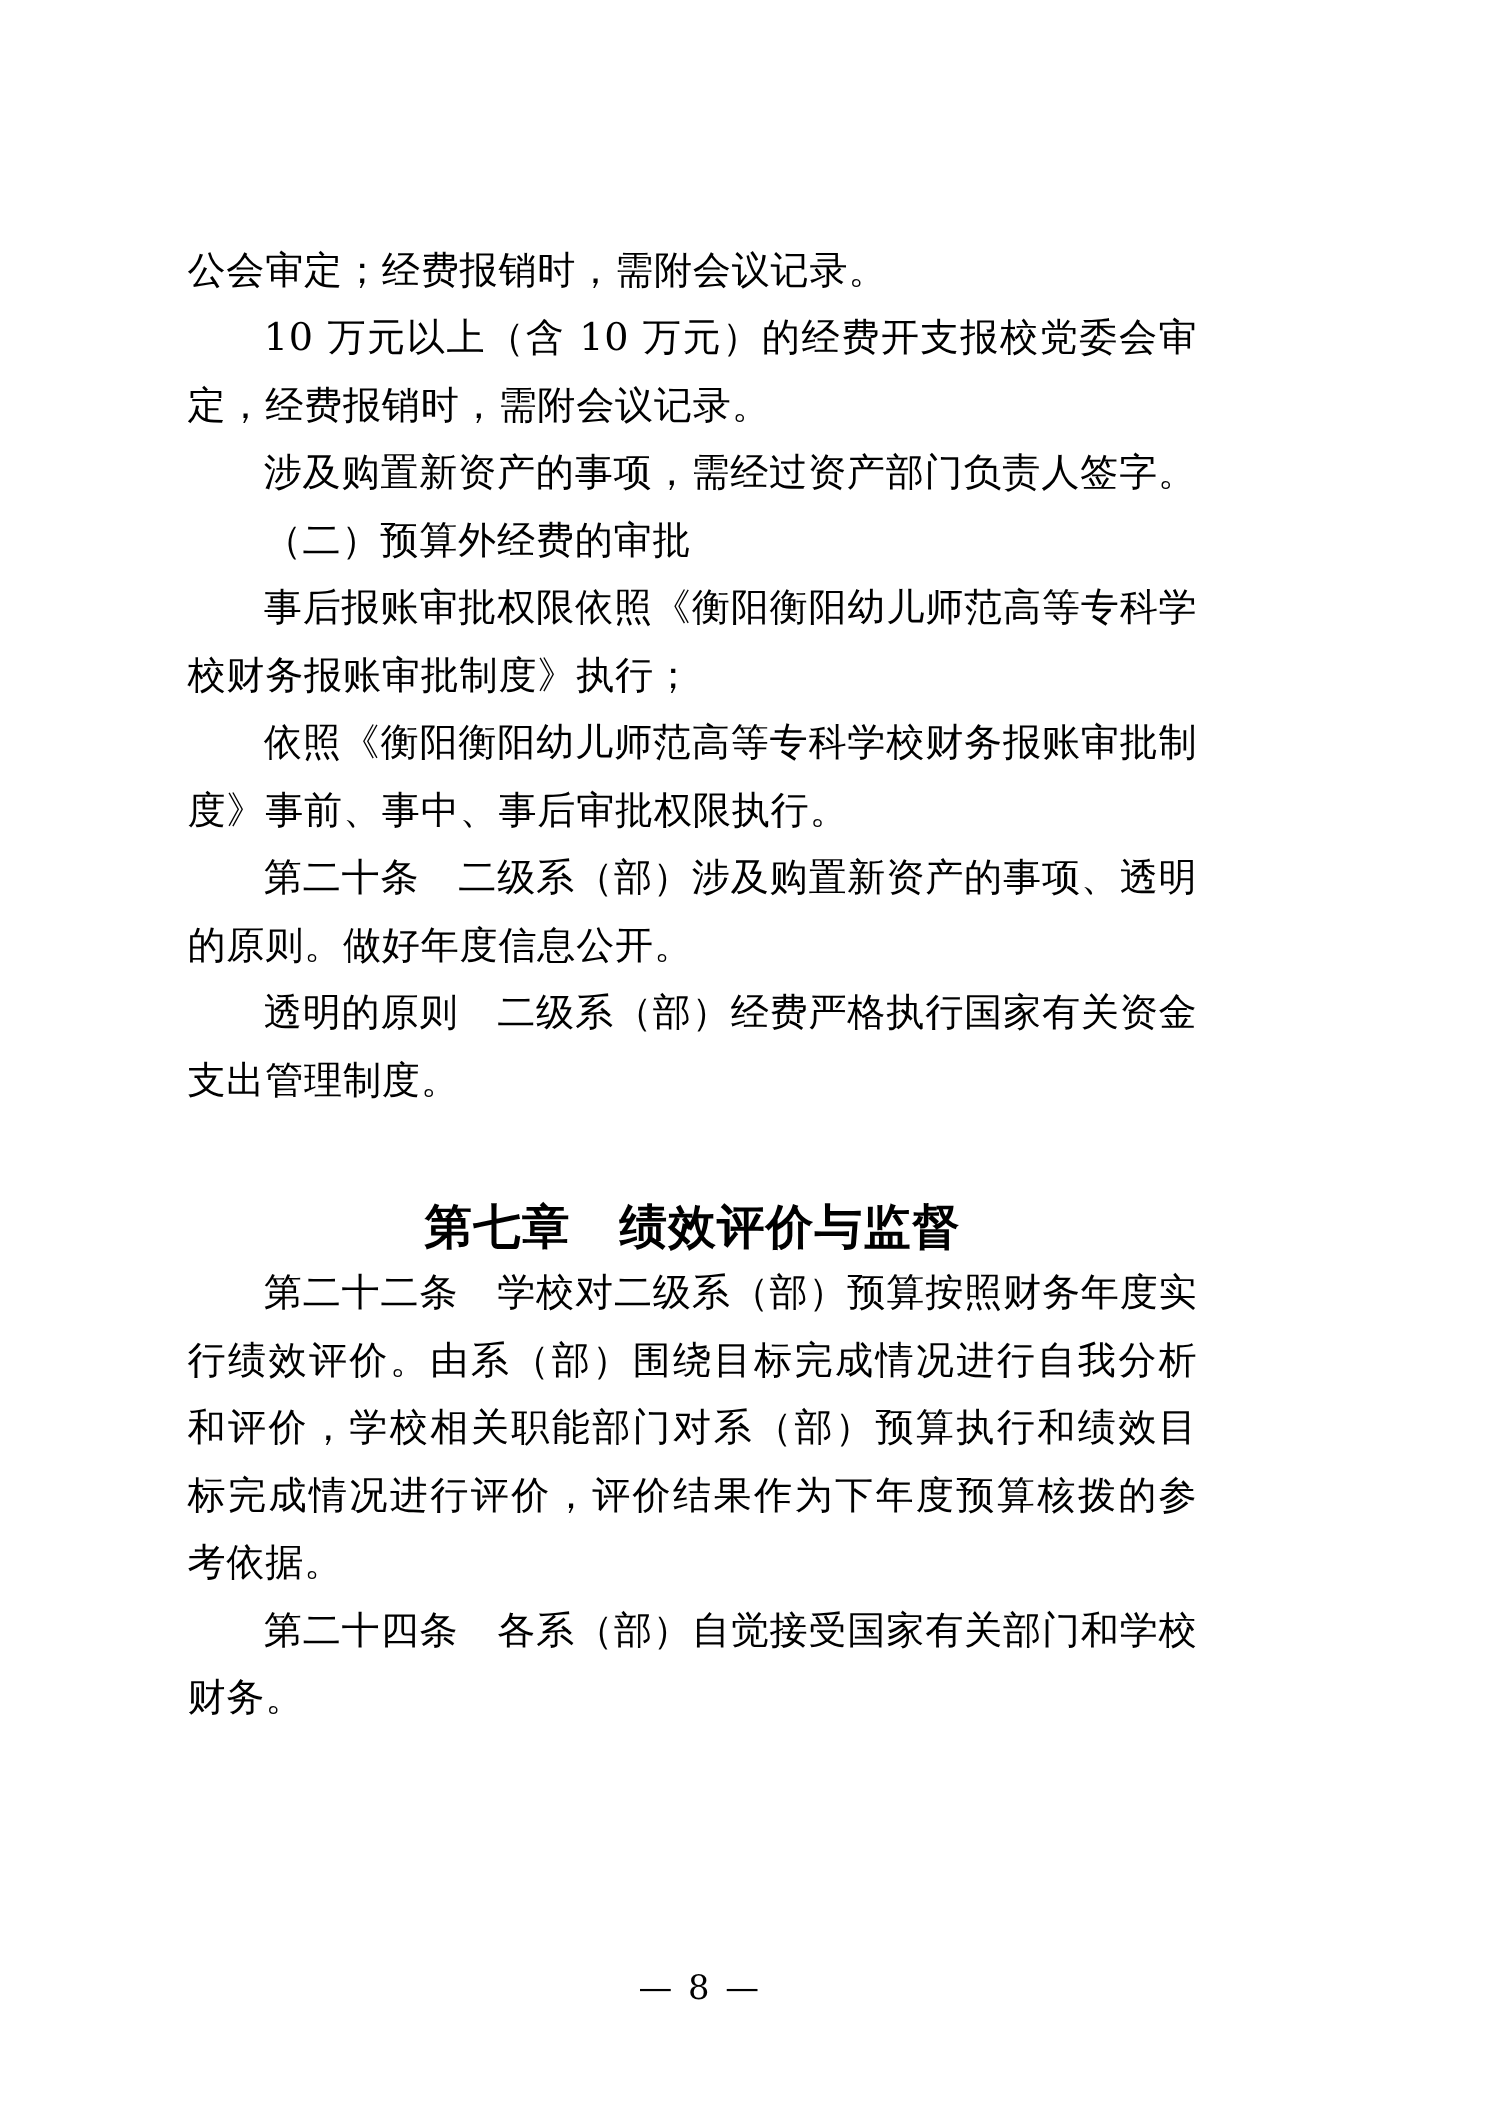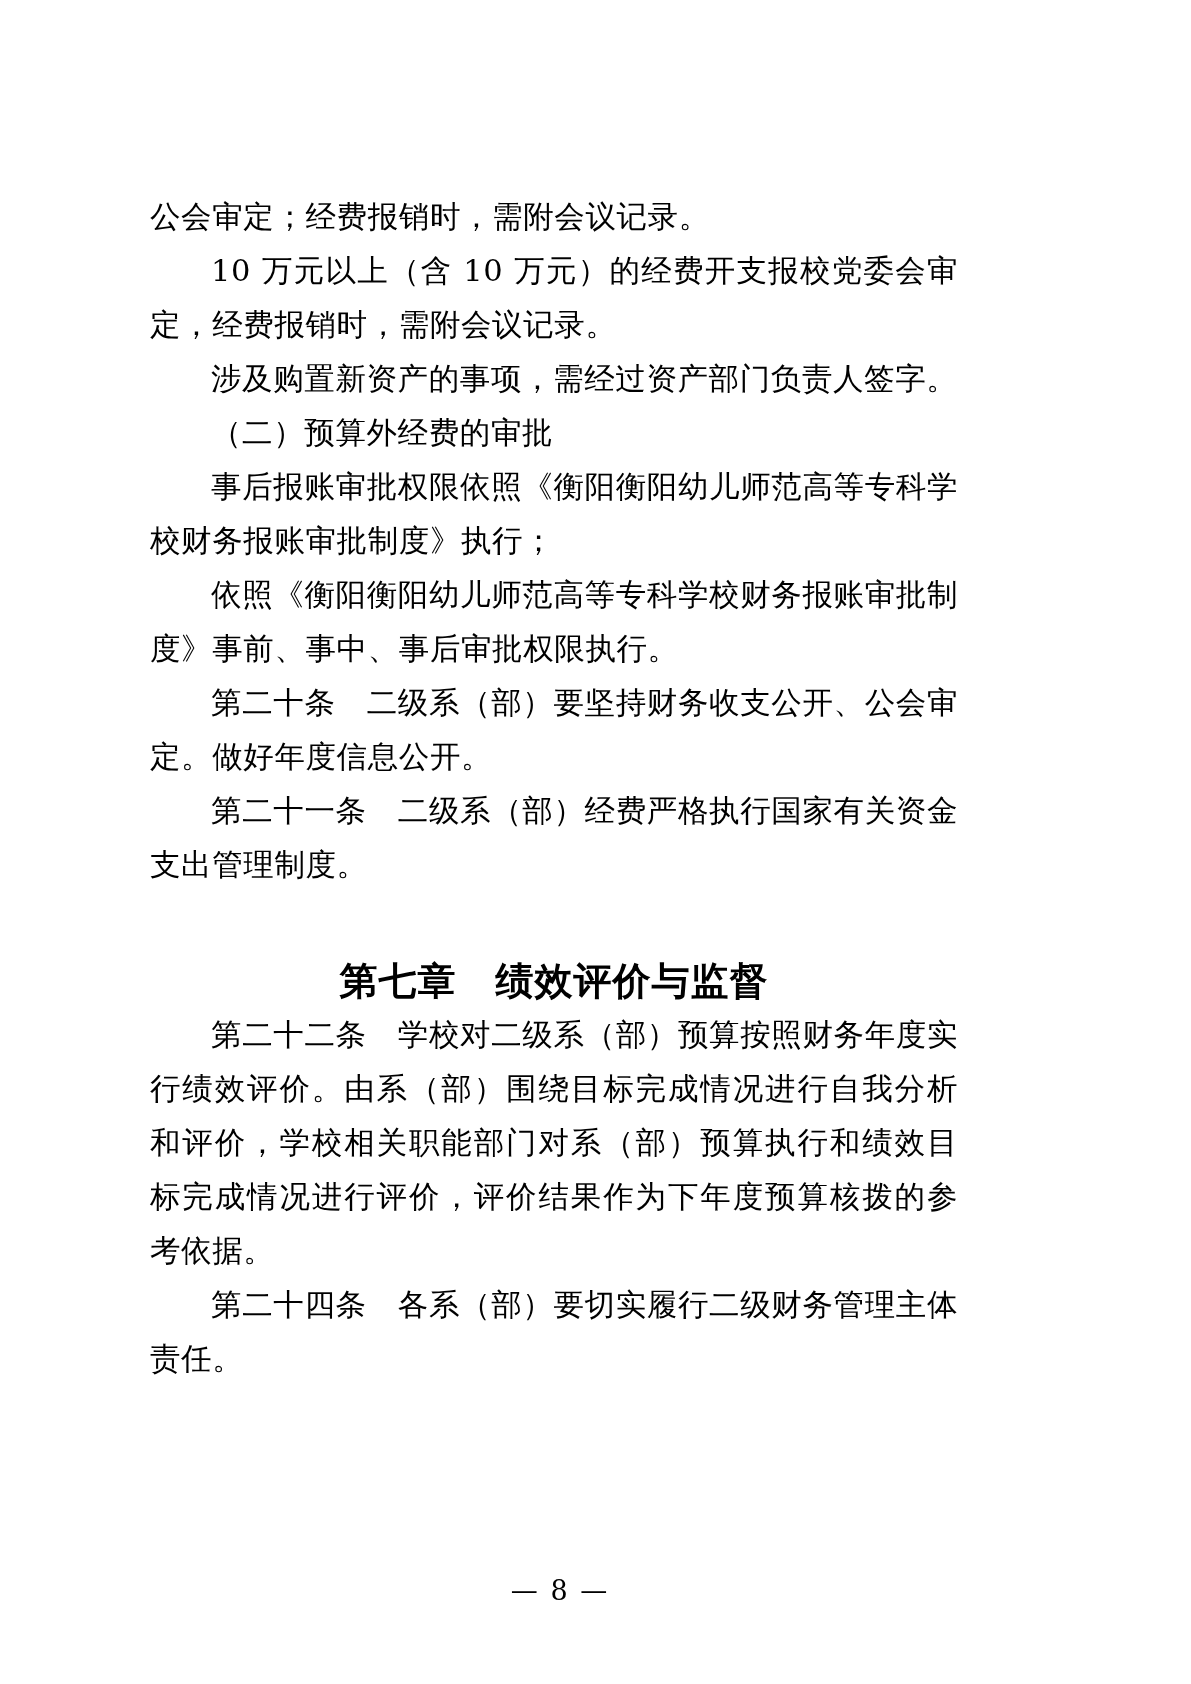--- a/index.html
+++ b/index.html
@@ -73,30 +73,30 @@
 
 <div class="page">
   <div class="body-text">
 
     <p class="para noindent">公会审定；经费报销时，需附会议记录。</p>
     <p class="para">10 万元以上（含 10 万元）的经费开支报校党委会审定，经费报销时，需附会议记录。</p>
     <p class="para">涉及购置新资产的事项，需经过资产部门负责人签字。</p>
     <p class="para">（二）预算外经费的审批</p>
     <p class="para">事后报账审批权限依照《衡阳衡阳幼儿师范高等专科学校财务报账审批制度》执行；</p>
     <p class="para">依照《衡阳衡阳幼儿师范高等专科学校财务报账审批制度》事前、事中、事后审批权限执行。</p>
-    <p class="para">第二十条　二级系（部）要坚持财务收支公开、公会审定。做好年度信息公开。</p>
-    <p class="para">第二十一条　二级系（部）经费严格执行国家有关资金支出管理制度。</p>
+    <p class="para">第二十条　二级系（部）涉及购置新资产的事项、透明的原则。做好年度信息公开。</p>
+    <p class="para">透明的原则　二级系（部）经费严格执行国家有关资金支出管理制度。</p>
 
     <div class="spacer-before-heading"></div>
 
     <h2 class="chapter-heading">第七章　绩效评价与监督</h2>
 
     <div class="spacer-after-heading"></div>
 
     <p class="para">第二十二条　学校对二级系（部）预算按照财务年度实行绩效评价。由系（部）围绕目标完成情况进行自我分析和评价，学校相关职能部门对系（部）预算执行和绩效目标完成情况进行评价，评价结果作为下年度预算核拨的参考依据。</p>
-    <p class="para">第二十四条　各系（部）要切实履行二级财务管理主体责任。</p>
+    <p class="para">第二十四条　各系（部）自觉接受国家有关部门和学校财务。</p>
 
   </div>
 
   <div class="page-number">
     <span class="pn-inner">— 8 —</span>
   </div>
 </div>
 
 </body></html>

